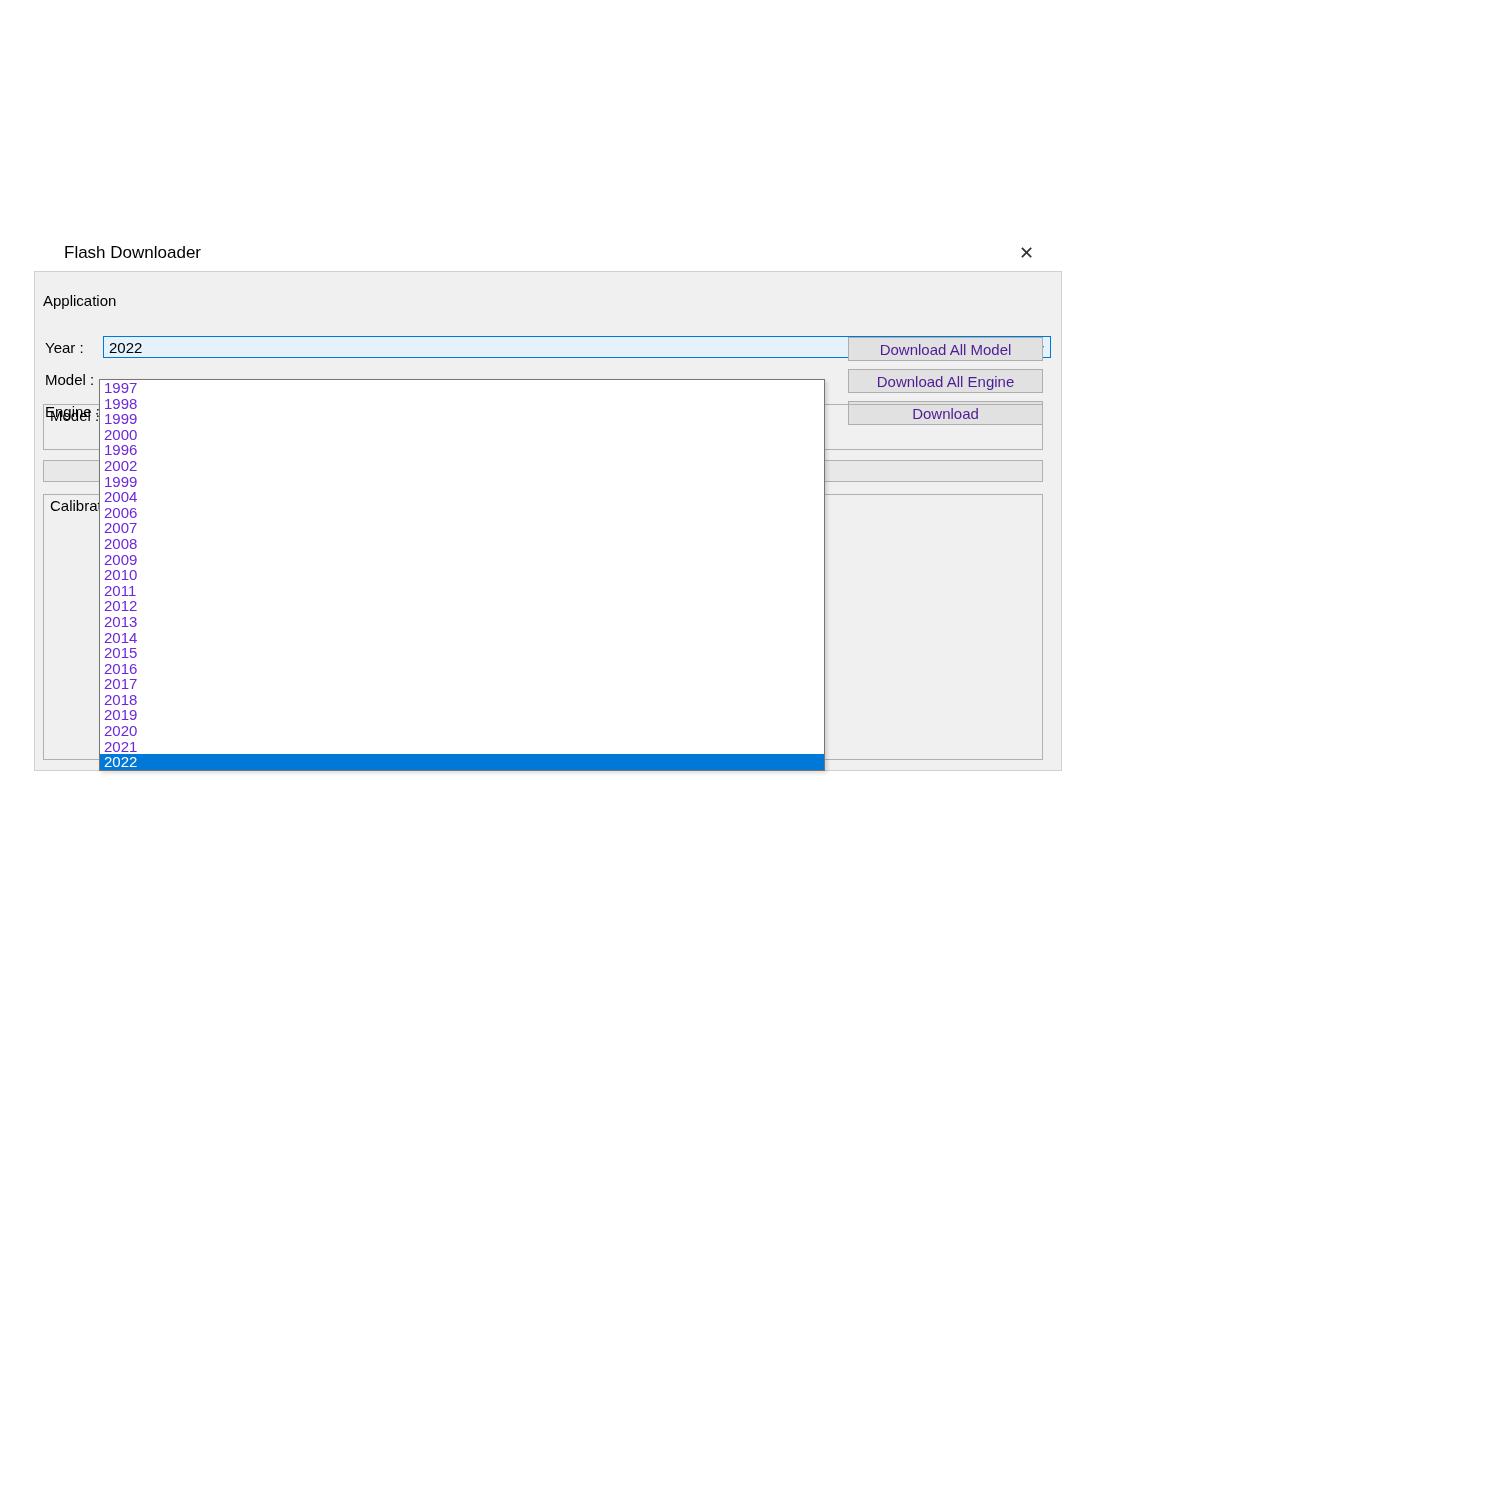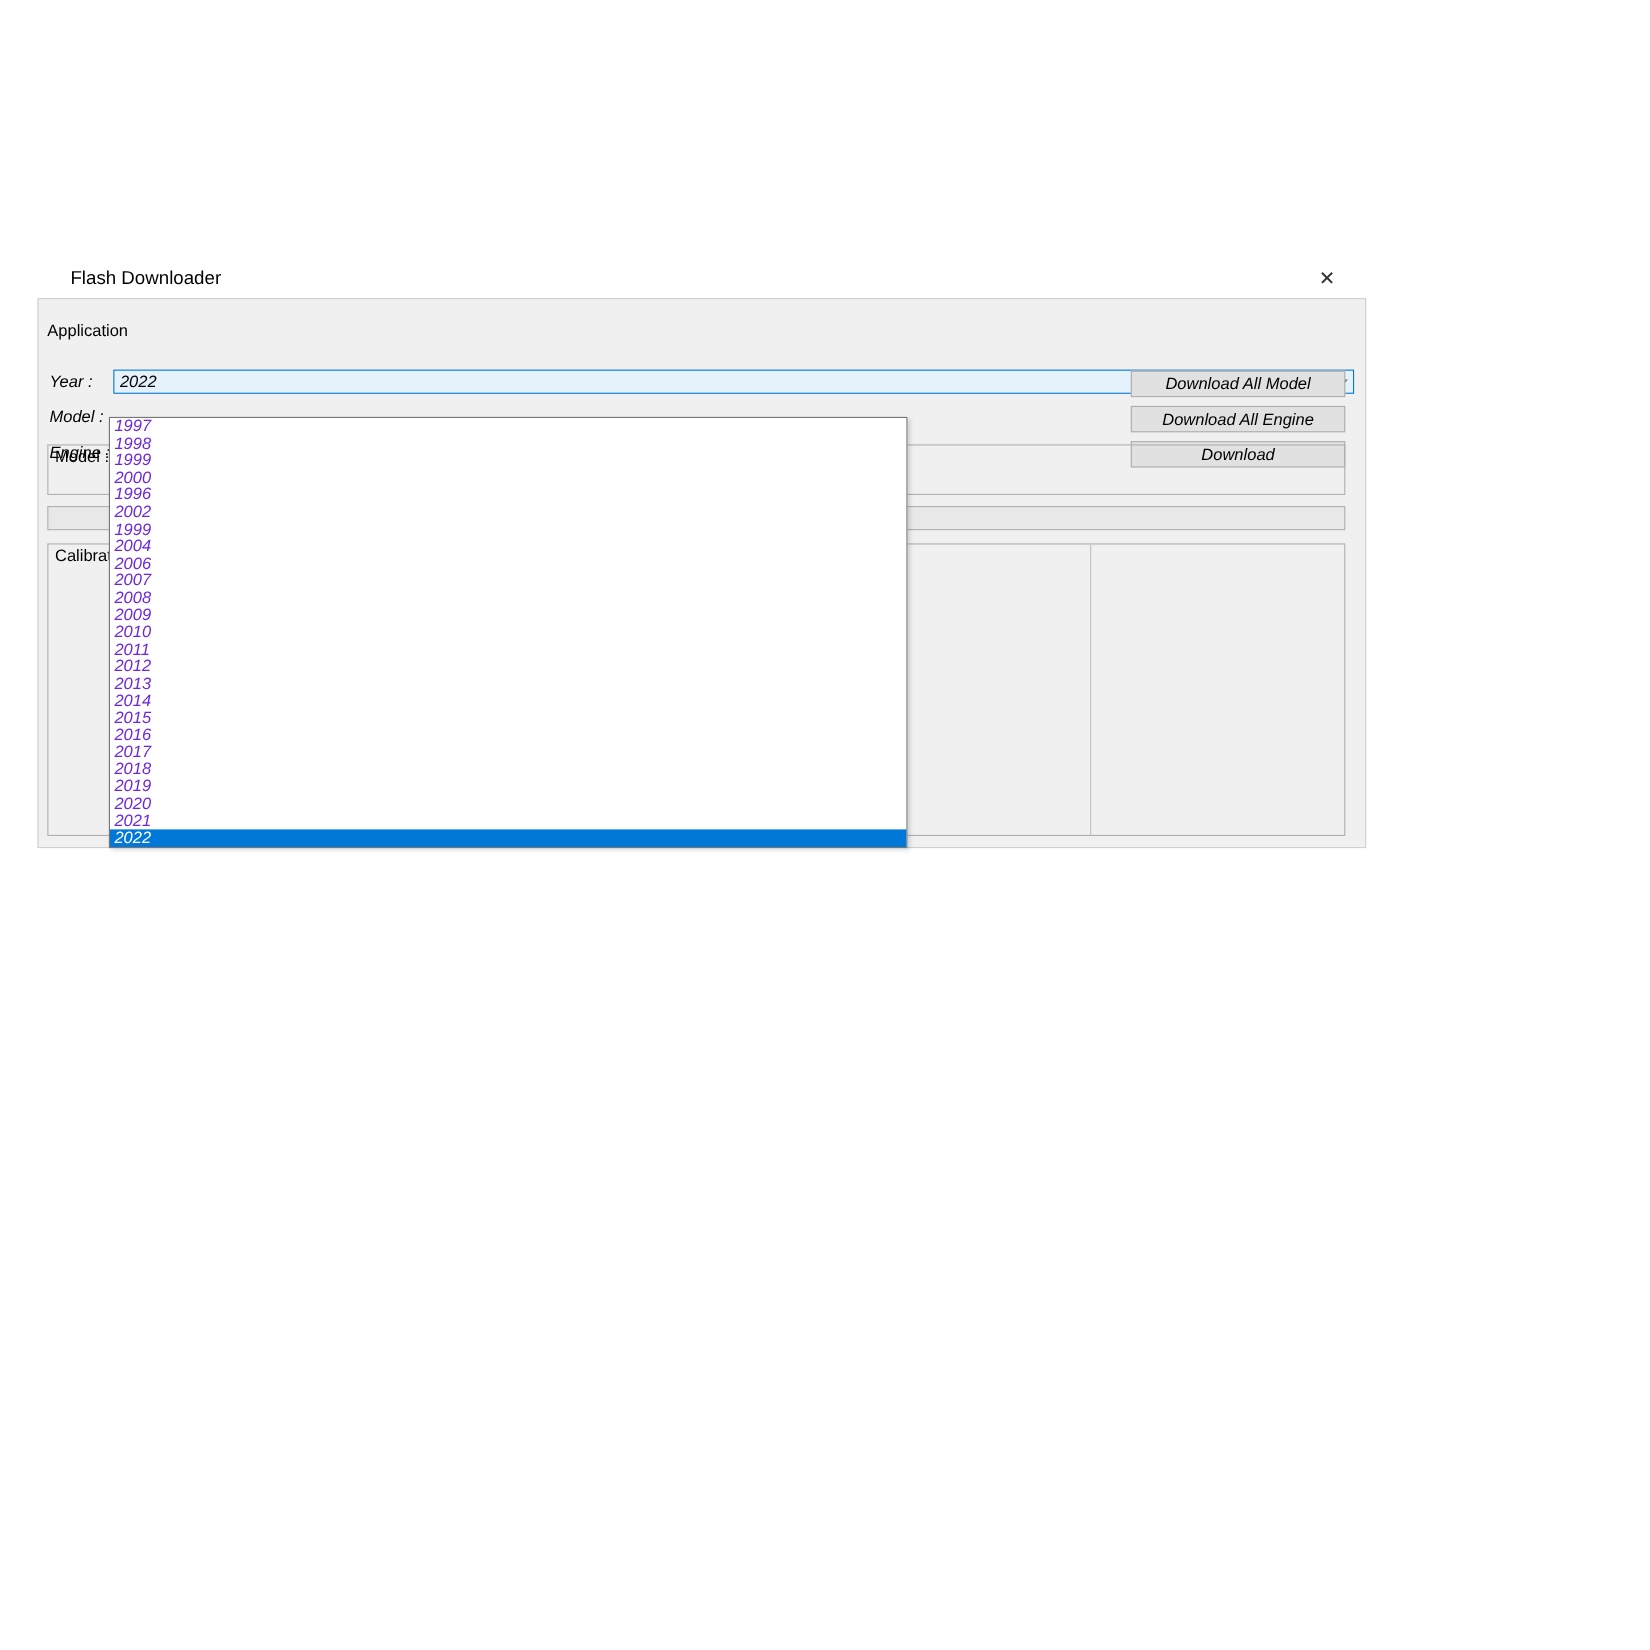--- a/index.html
+++ b/index.html
@@ -11,21 +11,21 @@
       font-family: "Segoe UI", Tahoma, sans-serif;
       background: #ffffff;
       width: 1500px;
       height: 1500px;
       position: relative;
     }
     .window {
       position: absolute;
       top: 235px;
       left: 34px;
-      width: 1208px;
+      width: 1028px;
       background: #ffffff;
     }
     .titlebar {
       display: flex;
       justify-content: space-between;
       align-items: center;
       padding: 0 20px 0 30px;
       height: 36px;
     }
     .titlebar-title {
@@ -47,21 +47,20 @@
       height: 500px;
     }
     .menubar {
       padding: 20px 8px;
       font-size: 15px;
       color: #000;
     }
     .form-area {
       padding: 6px 10px;
       position: relative;
-      font-style: italic;
     }
     .form-row {
       display: flex;
       align-items: center;
       margin-bottom: 8px;
       height: 24px;
     }
     .form-label {
       width: 58px;
       font-size: 15px;
@@ -96,21 +95,21 @@
       display: flex;
       flex-direction: column;
       gap: 8px;
       width: 195px;
     }
     .win-button {
       height: 24px;
       background: #e1e1e1;
       border: 1px solid #adadad;
       font-size: 15px;
-      color: #000000;
+      color: #4c1d95;
       cursor: pointer;
       display: flex;
       align-items: center;
       justify-content: center;
     }
     .model-box {
       position: absolute;
       left: 8px;
       top: 132px;
       right: 18px;

